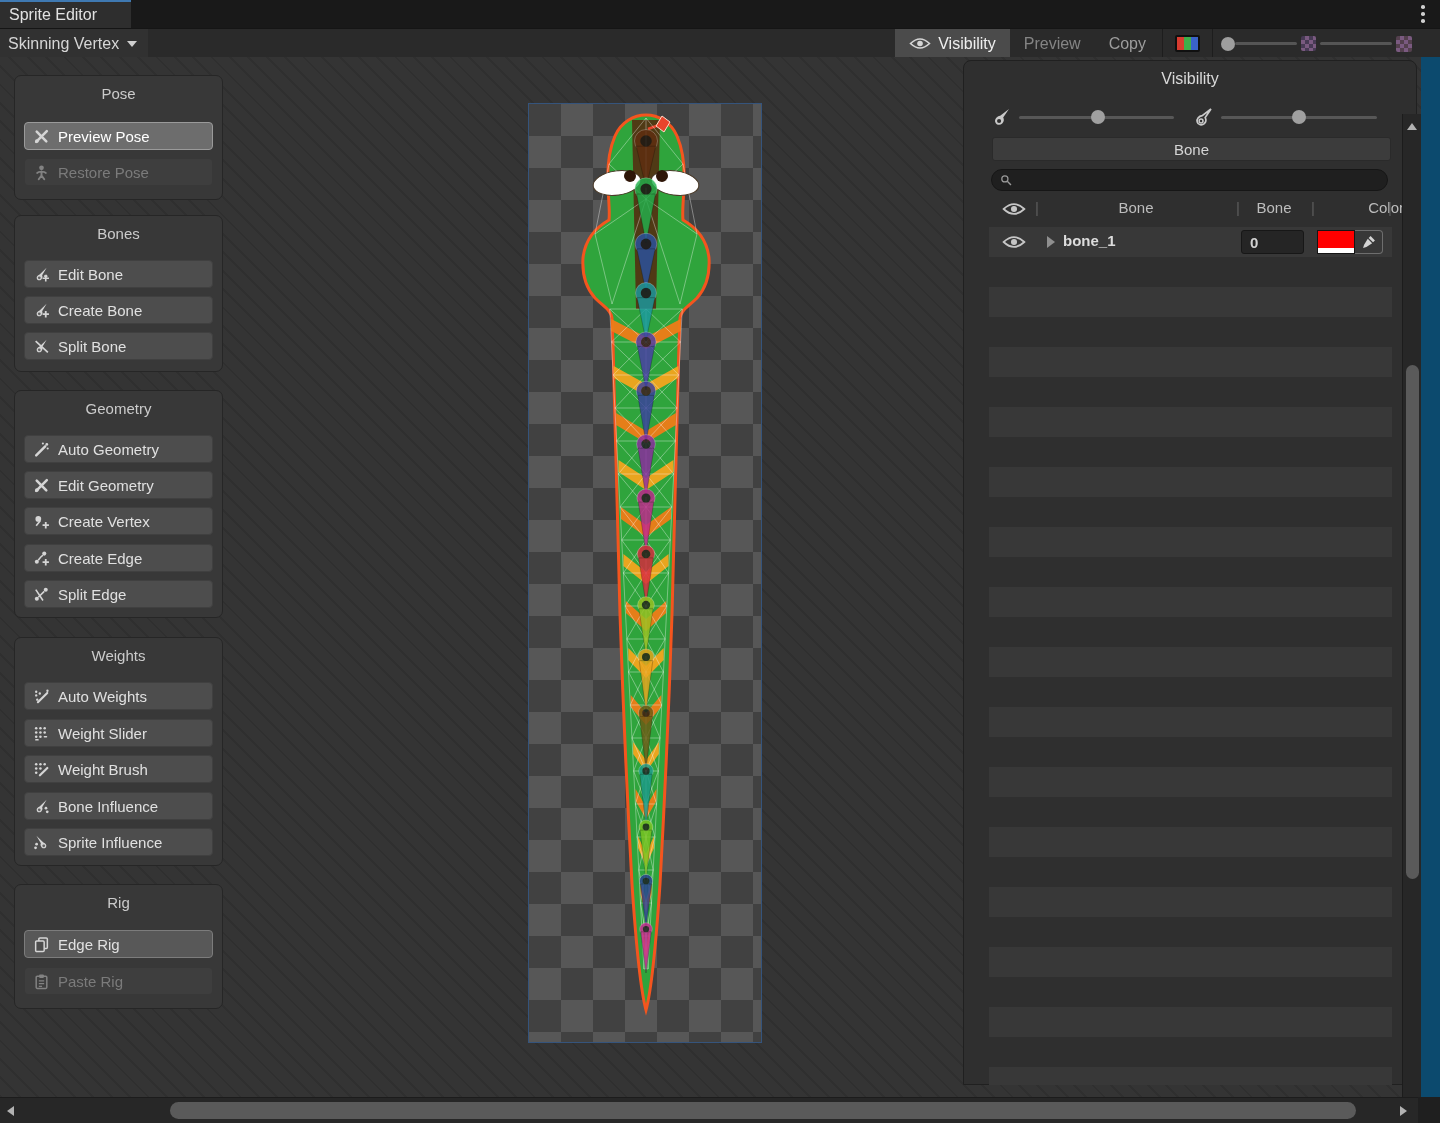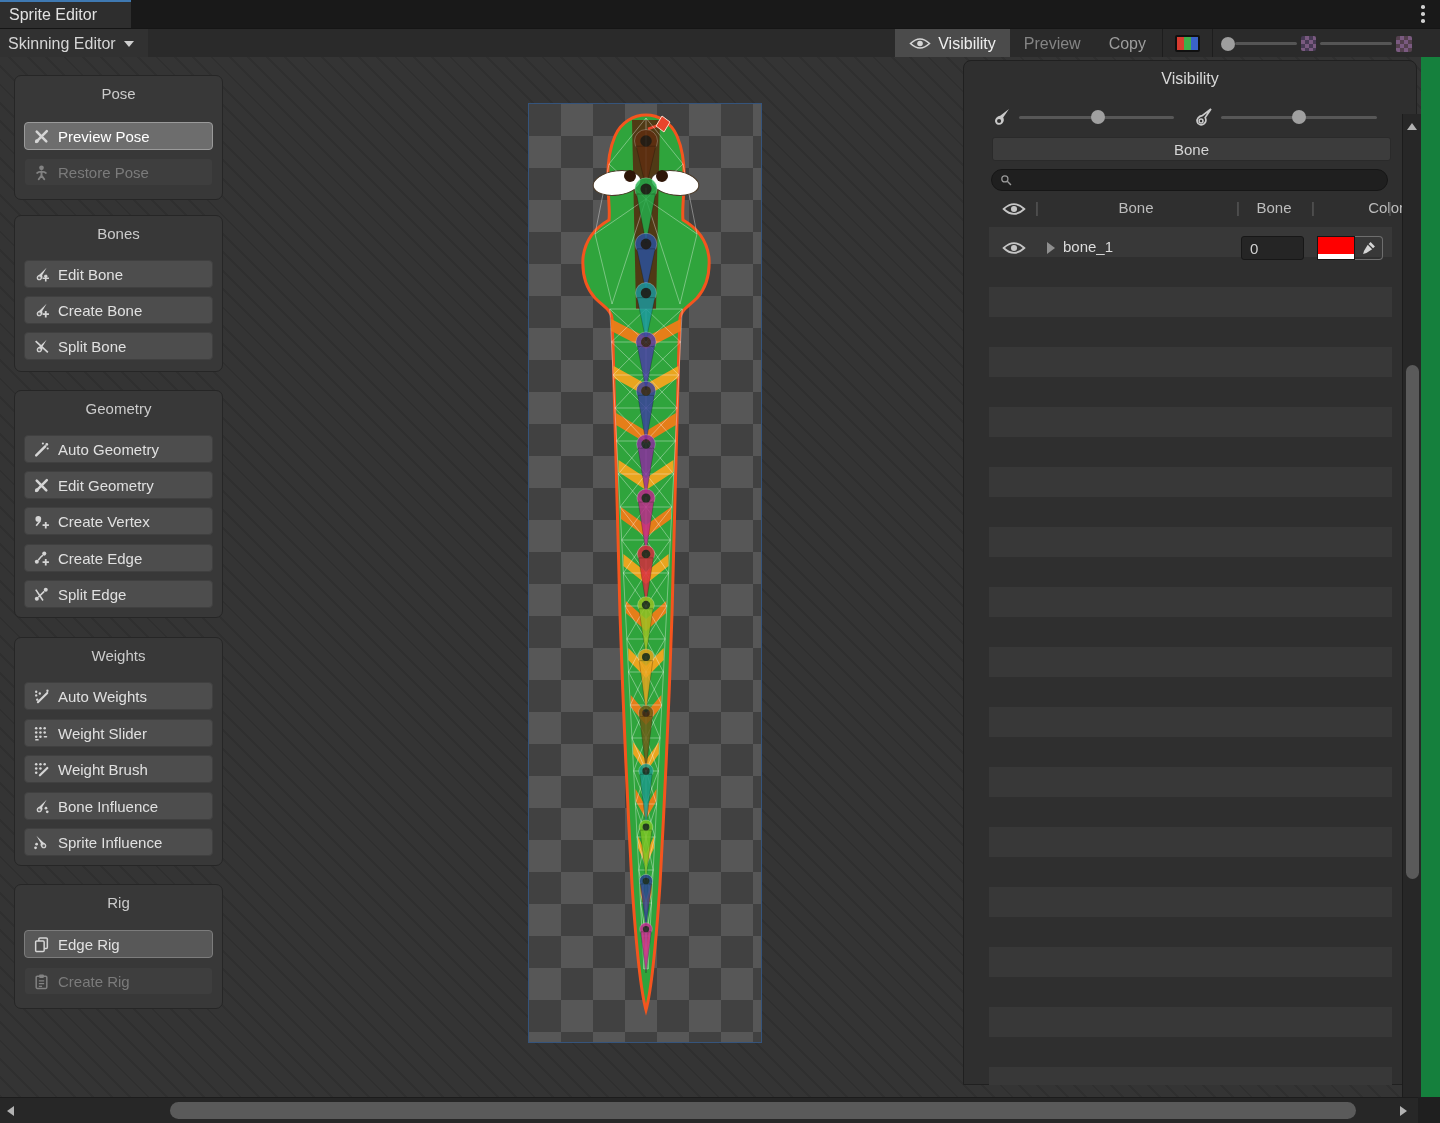--- a/index.html
+++ b/index.html
@@ -1,18 +1,18 @@
 <!DOCTYPE html>
 <html><head>
 <meta charset="utf-8">
 <style>
   * { margin:0; padding:0; box-sizing:border-box; }
   html,body { width:1440px; height:1123px; background:#191919; overflow:hidden;
     font-family:"Liberation Sans", sans-serif; -webkit-font-smoothing:antialiased; }
-  .root { position:relative; width:1440px; height:1123px; background:#15803d; }
+  .root { position:relative; width:1440px; height:1123px; background:#0c4a6e; }
 
   
   .titlebar { position:absolute; left:0; top:0; width:1440px; height:28px; background:#191919; }
   .sprite-tab { position:absolute; left:0; top:0; width:131px; height:28px; background:#2e2e2e;
     border-top:2px solid #3f79b2; color:#e2e2e2; font-size:16px; display:flex; align-items:center; padding-left:9px; }
   .kebab { position:absolute; right:10px; top:4px; width:14px; height:20px; display:flex; flex-direction:column;
     align-items:center; justify-content:space-between; padding:1px 0; cursor:pointer; }
   .kebab i { width:3.6px; height:3.6px; border-radius:50%; background:#cfcfcf; }
 
   
@@ -74,21 +74,21 @@
   .vp-search { position:absolute; left:27px; top:108px; width:397px; height:22px; background:#1f1f1f; border:1px solid #161616;
     border-radius:11px; display:flex; align-items:center; padding:0 8px; gap:6px; }
   .vp-search input { flex:1; background:transparent; border:none; outline:none; color:#ddd; font-size:14px; font-family:inherit; }
   .vp-search .icon { width:13px; height:13px; flex:0 0 13px; color:#9a9a9a; }
   .hdr { position:absolute; top:138px; font-size:15px; color:#bdbdbd; }
   .pipe { position:absolute; top:138px; color:#5d5d5d; font-size:15px; }
   .eye-btn { position:absolute; width:24px; height:16px; color:#c6c6c6; cursor:pointer; }
   .eye-btn svg { width:100%; height:100%; }
   .stripes { position:absolute; left:25px; top:166px; width:403px; height:858px;
     background:repeating-linear-gradient(180deg,#383838 0 30px, transparent 30px 60px); }
-  .bone-row { position:absolute; left:25px; top:172px; width:403px; height:30px; }
+  .bone-row { position:absolute; left:25px; top:166px; width:403px; height:30px;font-weight:bold; }
   .expander { position:absolute; left:58px; top:9px; width:0; height:0; border-top:6px solid transparent;
     border-bottom:6px solid transparent; border-left:8px solid #8f8f8f; cursor:pointer; }
   .bone-name { position:absolute; left:74px; top:5px; font-size:15px; color:#dcdcdc; }
   .depth-field { position:absolute; left:252px; top:3px; width:63px; height:24px; background:#252525; border:1px solid #171717;
     border-radius:3px; color:#d2d2d2; font-size:15px; display:flex; align-items:center; padding-left:8px; cursor:text; }
   .color-ctl { position:absolute; left:328px; top:3px; width:68px; height:24px; display:flex; }
   .swatch { width:38px; height:24px; border:1px solid #151515; display:flex; flex-direction:column; cursor:pointer; }
   .swatch .c { flex:1; }
   .swatch .a { height:5px; background:#fff; }
   .dropper-btn { width:28px; height:24px; border:1px solid #6e6e6e; border-left:none; border-radius:0 4px 4px 0;
@@ -117,21 +117,21 @@
     </div>
     <div class="kebab">
         <i></i>
         <i></i>
         <i></i>
       </div>
   </div>
 
   <div class="toolbar">
     <div class="mode-dd">
-      <span>Skinning Editor</span>
+      <span>Skinning Vertex</span>
       <span class="caret-down"></span>
     </div>
     <div class="tb-right">
       <div class="tb-btn active">
         <span class="icon" style="width:22px;flex-basis:22px">
             <svg viewBox="0 0 22 13" xmlns="http://www.w3.org/2000/svg">
               <path d="M1.5 6.5 Q11 -2.5 20.5 6.5 Q11 15.5 1.5 6.5 Z" fill="none" stroke="currentColor" stroke-width="1.6"></path>
               <circle cx="11" cy="6.5" r="2.8" fill="currentColor"></circle>
             </svg>
           </span>
@@ -362,21 +362,21 @@
         <span>Edge Rig</span>
       </div>
       <div class="btn disabled" style="top:82px">
         <span class="icon">
             <svg viewBox="0 0 16 16" xmlns="http://www.w3.org/2000/svg">
               <rect x="3" y="3" width="10" height="11.5" rx="1" fill="none" stroke="currentColor" stroke-width="1.4"></rect>
               <rect x="5.8" y="1.4" width="4.4" height="3.2" rx="0.8" fill="currentColor"></rect>
               <path d="M5.5 7.5 h5 M5.5 10 h5 M5.5 12.5 h3" stroke="currentColor" stroke-width="1.2"></path>
             </svg>
           </span>
-        <span>Create Rig</span>
+        <span>Paste Rig</span>
       </div>
     </div>
 
     <div class="canvas">
       <svg id="snake-svg" width="234" height="940" viewBox="0 0 234 940">
 
         <path id="body" d="M117,11 C105,11 92,18 86,32 C80,46 78,62 79,82 C79.5,96 81,108 80,116
              C66,124 56,136 54,154 C53,170 57,184 66,194 C75,203 82,206 83,214
              L84,240 C86,330 88,420 91,510 C94,600 98,690 103,780 C107,840 111,884 117,906
              C123,884 127,840 131,780 C136,690 140,600 143,510 C146,420 148,330 150,240

